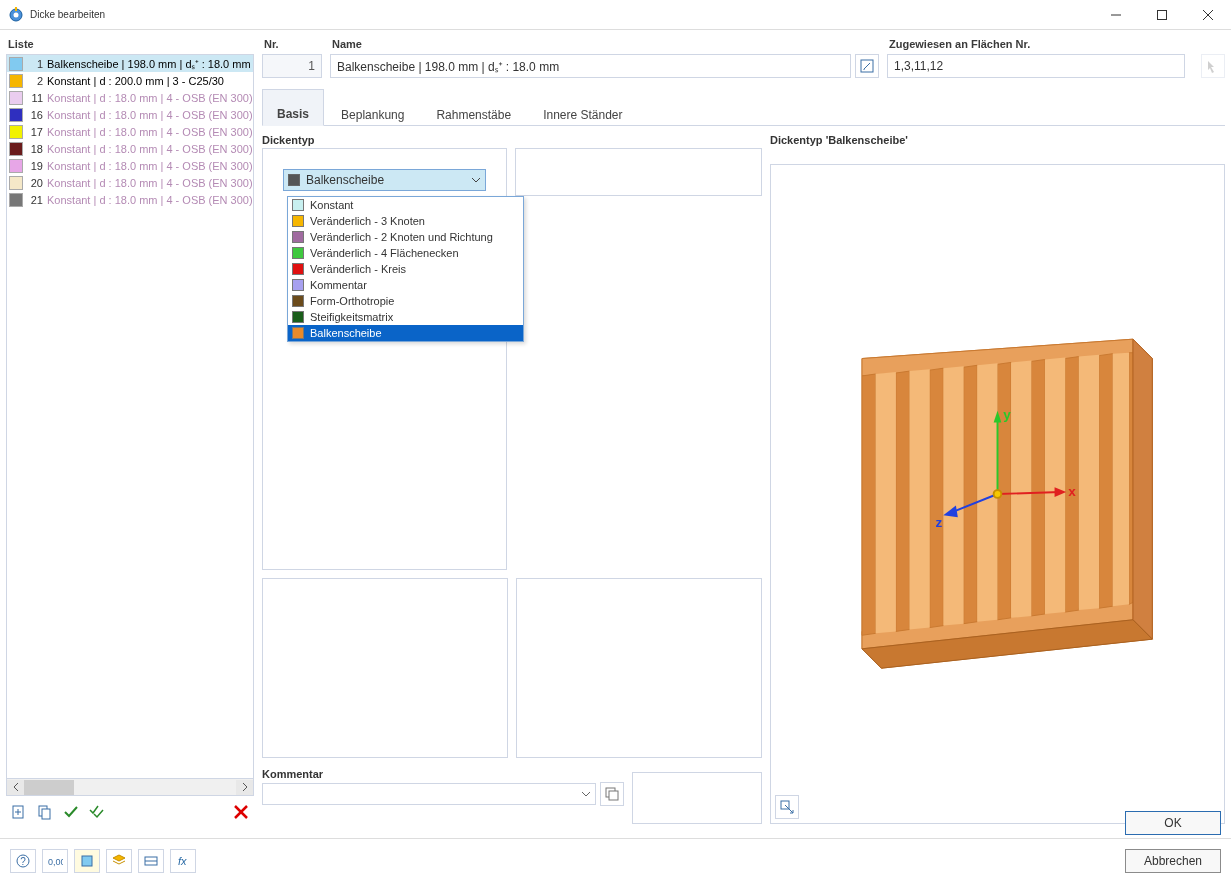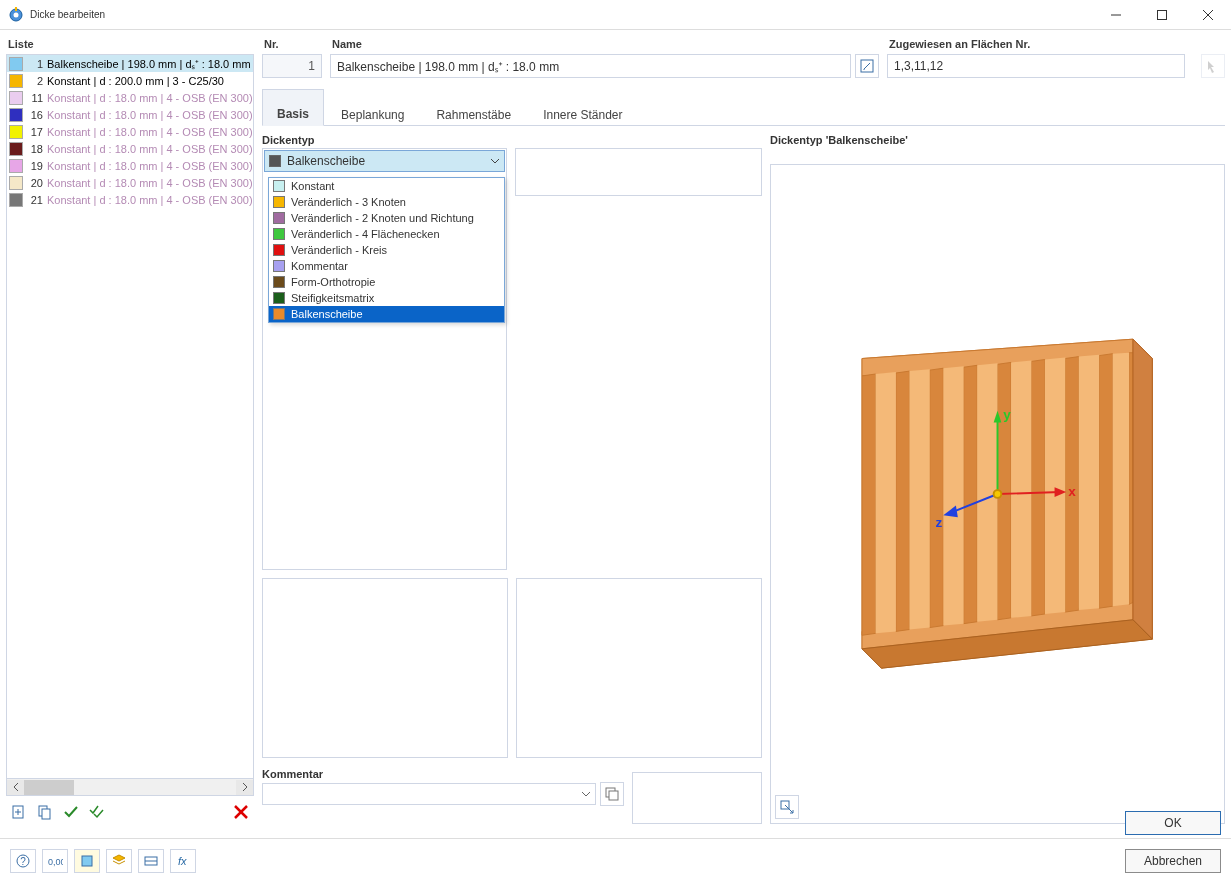--- a/index.html
+++ b/index.html
@@ -58,21 +58,21 @@
   .tab { padding: 17px 14px 4px; font-size: 12px; color: #444; cursor: pointer; border: 1px solid transparent; border-bottom: none; margin-right: 2px; position: relative; top: 1px; }
   .tab.active { background: #f0f3f8; border-color: #cfd6e4; border-bottom: 1px solid #f0f3f8; font-weight: 600; }
 
   
   .content-area { flex: 1; display: flex; gap: 8px; margin-top: 6px; min-height: 0; }
   .content-left { width: 500px; display: flex; flex-direction: column; gap: 8px; }
   .content-right { flex: 1; display: flex; flex-direction: column; gap: 16px; }
 
   .section-label { font-weight: 600; font-size: 11px; color: #333; padding: 2px 0; }
 
-  .dickentyp-box { border: 1px solid #cfd6e4; height: 438px; width: 245px; position: relative; padding: 1px; }
+  .dickentyp-box { border: 1px solid #cfd6e4; height: 438px; width: 245px; position: relative; padding: 20px; }
   .combo { height: 22px; border: 1px solid #7aa7d8; background: #cce8f4; display: flex; align-items: center; padding: 0 4px; cursor: pointer; position: relative; }
   .combo .combo-swatch { width: 12px; height: 12px; margin-right: 6px; border: 1px solid #666; }
   .combo-arrow { position: absolute; right: 4px; top: 5px; }
 
   .dropdown { position: absolute; left: 3px; top: 26px; width: 237px; border: 1px solid #7aa7d8; background: #fff; box-shadow: 2px 2px 4px rgba(0,0,0,0.15); z-index: 10; }
   .dd-item { height: 16px; display: flex; align-items: center; padding: 0 4px; font-size: 11px; cursor: pointer; }
   .dd-item.highlight { background: #0a64c8; color: #fff; }
   .dd-swatch { width: 12px; height: 12px; margin-right: 6px; border: 1px solid #777; }
 
   .small-empty { border: 1px solid #cfd6e4; }

